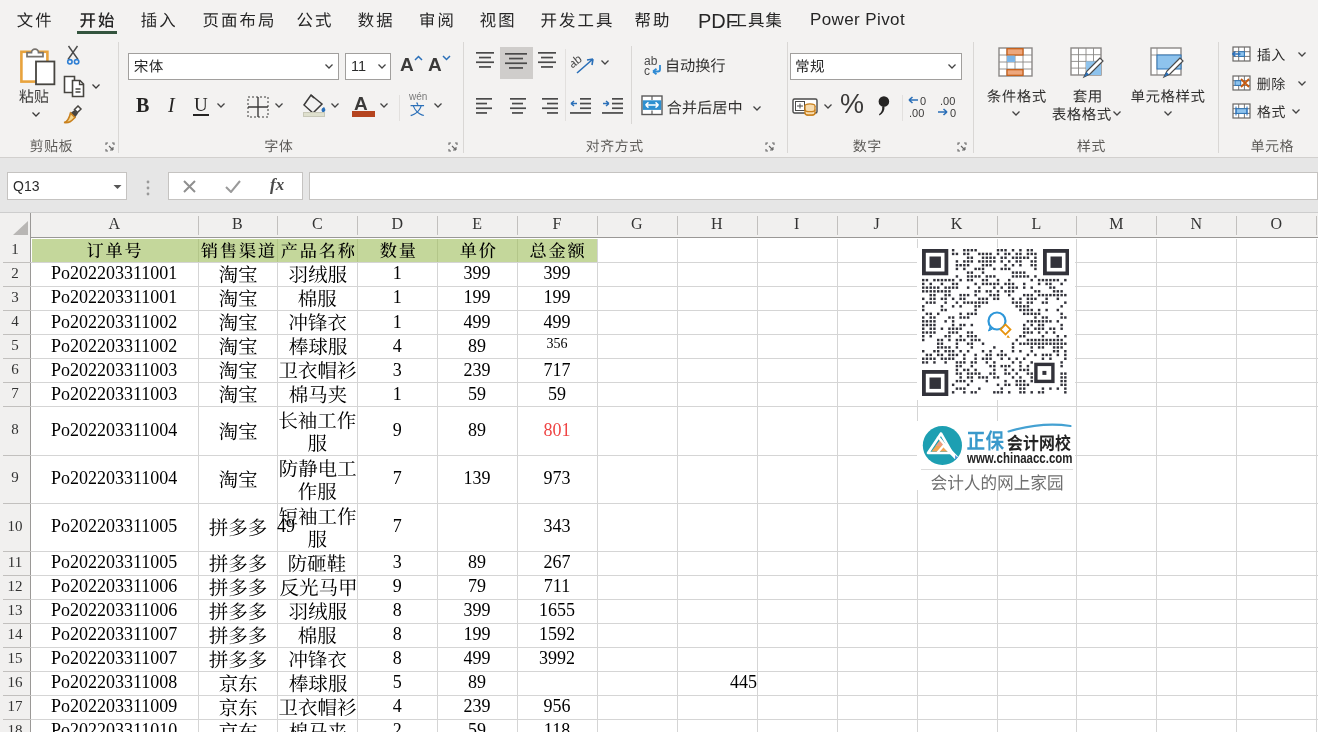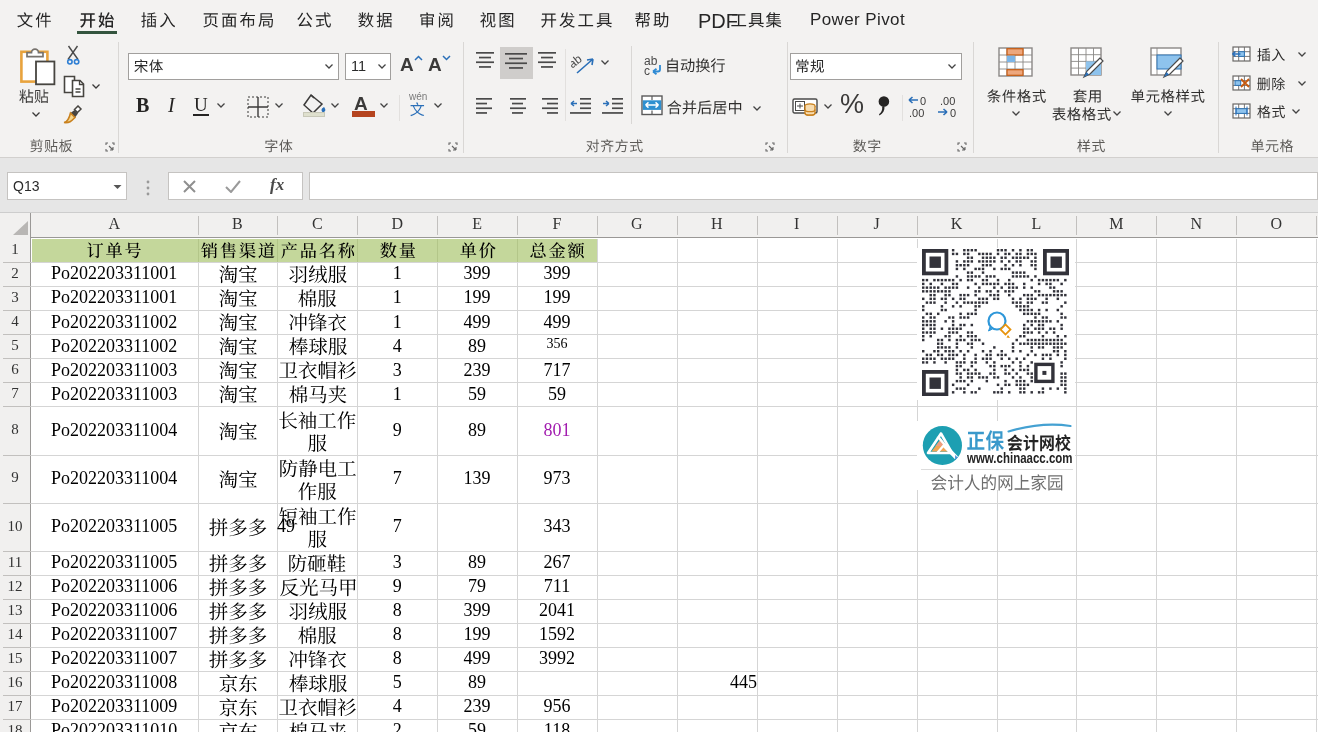--- a/index.html
+++ b/index.html
@@ -636,21 +636,21 @@
       <use href="#t36" fill="#000"></use>
     </svg>
     <svg style="position:absolute;left:279.2px;top:410.8px;overflow:visible" width="76.88" height="18.54" viewBox="0.75 -16.64 76.88 18.54">
       <use href="#t43" fill="#000"></use>
     </svg>
     <svg style="position:absolute;left:308.2px;top:433.8px;overflow:visible" width="18.99" height="18.15" viewBox="0.4 -16.31 18.99 18.15">
       <use href="#t44" fill="#000"></use>
     </svg>
     <div style="position:absolute;font-family:'Liberation Serif';font-size:18px;color:#000;font-weight:normal;line-height:1;white-space:pre;left:197.2px;top:420.7px;width:400px;text-align:center;">9</div>
     <div style="position:absolute;font-family:'Liberation Serif';font-size:18px;color:#000;font-weight:normal;line-height:1;white-space:pre;left:277.1px;top:420.7px;width:400px;text-align:center;">89</div>
-    <div style="position:absolute;font-family:'Liberation Serif';font-size:18px;color:#a21caf;font-weight:normal;line-height:1;white-space:pre;left:357.0px;top:420.7px;width:400px;text-align:center;">801</div>
+    <div style="position:absolute;font-family:'Liberation Serif';font-size:18px;color:#ef4444;font-weight:normal;line-height:1;white-space:pre;left:357.0px;top:420.7px;width:400px;text-align:center;">801</div>
     <div style="position:absolute;font-family:'Liberation Serif';font-size:18px;color:#000;font-weight:normal;line-height:1;white-space:pre;left:-85.8px;top:468.8px;width:400px;text-align:center;">Po202203311004</div>
     <svg style="position:absolute;left:218.7px;top:469.6px;overflow:visible" width="38.12" height="18.48" viewBox="0.4 -16.66 38.12 18.48">
       <use href="#t36" fill="#000"></use>
     </svg>
     <svg style="position:absolute;left:279.5px;top:458.9px;overflow:visible" width="76.24" height="18.56" viewBox="1.32 -16.7 76.24 18.56">
       <use href="#t45" fill="#000"></use>
     </svg>
     <svg style="position:absolute;left:298.4px;top:481.8px;overflow:visible" width="38.57" height="18.48" viewBox="0.32 -16.64 38.57 18.48">
       <use href="#t46" fill="#000"></use>
     </svg>
@@ -692,21 +692,21 @@
     <div style="position:absolute;font-family:'Liberation Serif';font-size:18px;color:#000;font-weight:normal;line-height:1;white-space:pre;left:357.0px;top:577.0px;width:400px;text-align:center;">711</div>
     <div style="position:absolute;font-family:'Liberation Serif';font-size:18px;color:#000;font-weight:normal;line-height:1;white-space:pre;left:-85.8px;top:601.1px;width:400px;text-align:center;">Po202203311006</div>
     <svg style="position:absolute;left:208.9px;top:601.8px;overflow:visible" width="57.7" height="18.54" viewBox="0.21 -16.68 57.7 18.54">
       <use href="#t47" fill="#000"></use>
     </svg>
     <svg style="position:absolute;left:288.7px;top:601.9px;overflow:visible" width="57.97" height="18.44" viewBox="0.42 -16.6 57.97 18.44">
       <use href="#t37" fill="#000"></use>
     </svg>
     <div style="position:absolute;font-family:'Liberation Serif';font-size:18px;color:#000;font-weight:normal;line-height:1;white-space:pre;left:197.2px;top:601.1px;width:400px;text-align:center;">8</div>
     <div style="position:absolute;font-family:'Liberation Serif';font-size:18px;color:#000;font-weight:normal;line-height:1;white-space:pre;left:277.1px;top:601.1px;width:400px;text-align:center;">399</div>
-    <div style="position:absolute;font-family:'Liberation Serif';font-size:18px;color:#000;font-weight:normal;line-height:1;white-space:pre;left:357.0px;top:601.1px;width:400px;text-align:center;">2041</div>
+    <div style="position:absolute;font-family:'Liberation Serif';font-size:18px;color:#000;font-weight:normal;line-height:1;white-space:pre;left:357.0px;top:601.1px;width:400px;text-align:center;">1655</div>
     <div style="position:absolute;font-family:'Liberation Serif';font-size:18px;color:#000;font-weight:normal;line-height:1;white-space:pre;left:-85.8px;top:625.1px;width:400px;text-align:center;">Po202203311007</div>
     <svg style="position:absolute;left:208.9px;top:625.9px;overflow:visible" width="57.7" height="18.54" viewBox="0.21 -16.68 57.7 18.54">
       <use href="#t47" fill="#000"></use>
     </svg>
     <svg style="position:absolute;left:298.4px;top:625.8px;overflow:visible" width="38.55" height="18.6" viewBox="0.34 -16.76 38.55 18.6">
       <use href="#t38" fill="#000"></use>
     </svg>
     <div style="position:absolute;font-family:'Liberation Serif';font-size:18px;color:#000;font-weight:normal;line-height:1;white-space:pre;left:197.2px;top:625.1px;width:400px;text-align:center;">8</div>
     <div style="position:absolute;font-family:'Liberation Serif';font-size:18px;color:#000;font-weight:normal;line-height:1;white-space:pre;left:277.1px;top:625.1px;width:400px;text-align:center;">199</div>
     <div style="position:absolute;font-family:'Liberation Serif';font-size:18px;color:#000;font-weight:normal;line-height:1;white-space:pre;left:357.0px;top:625.1px;width:400px;text-align:center;">1592</div>

